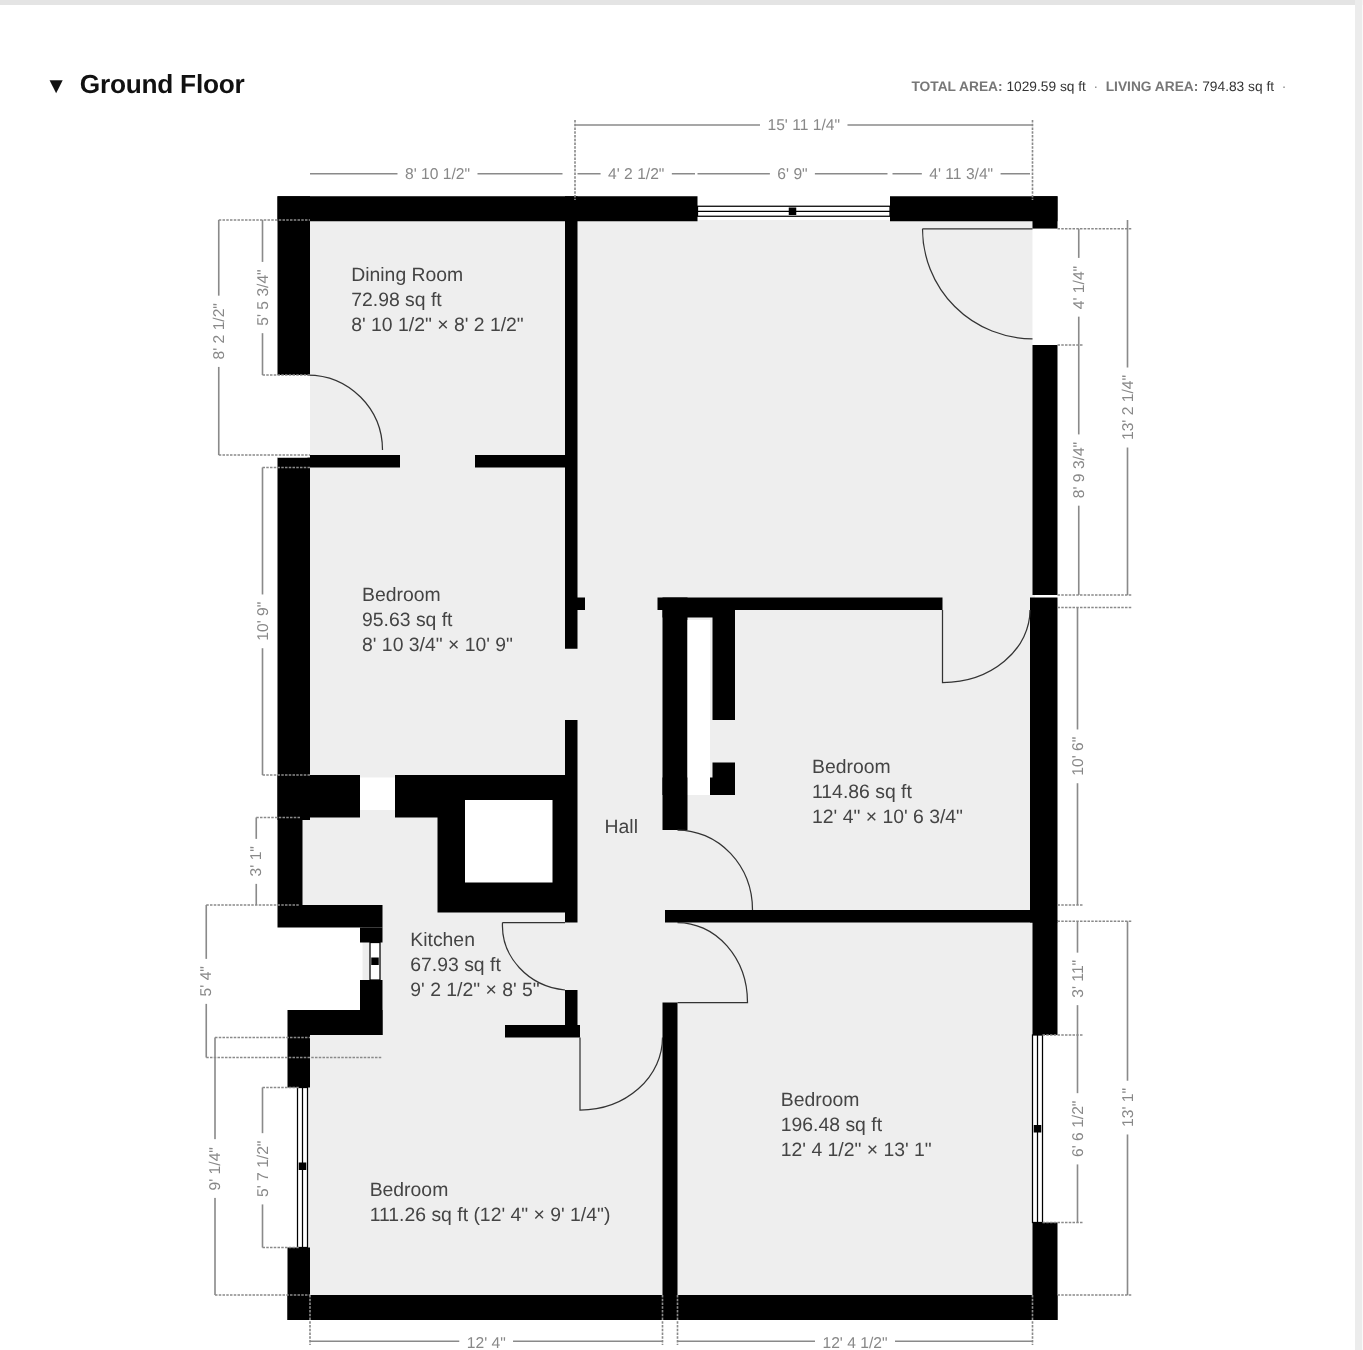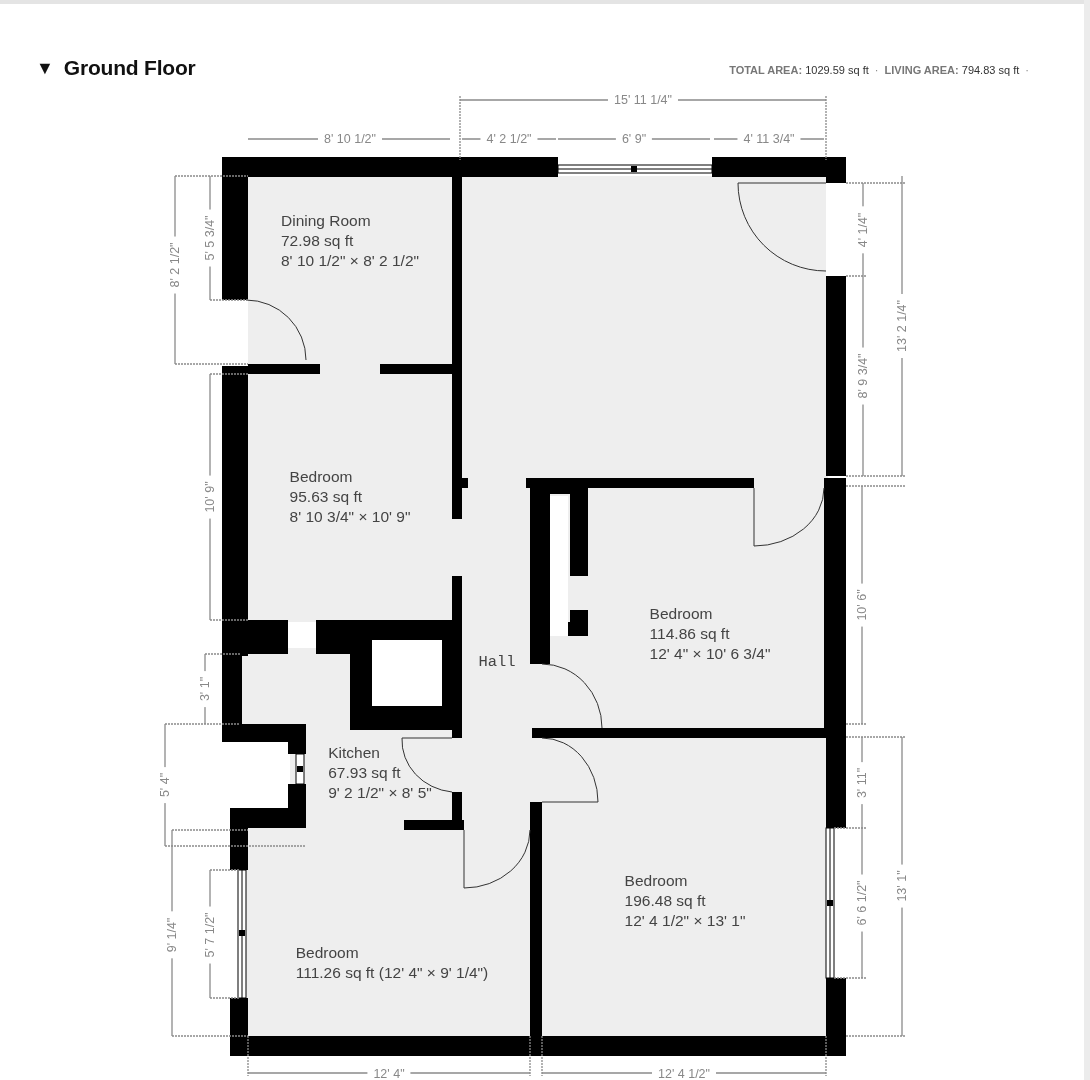--- a/index.html
+++ b/index.html
@@ -211,21 +211,21 @@
 <div class="room-label" style="left:350px; top:467px;">
   <div>Bedroom</div>
   <div>95.63 sq ft</div>
   <div>8' 10 3/4" × 10' 9"</div>
 </div>
 <div class="room-label" style="left:710px; top:604px;">
   <div>Bedroom</div>
   <div>114.86 sq ft</div>
   <div>12' 4" × 10' 6 3/4"</div>
 </div>
-<div class="room-label" style="left:497px; top:652px;font-family:Liberation Mono, monospace;">
+<div class="room-label" style="left:497px; top:652px;">
   <div>Hall</div>
 </div>
 <div class="room-label" style="left:380px; top:743px;">
   <div>Kitchen</div>
   <div>67.93 sq ft</div>
   <div>9' 2 1/2" × 8' 5"</div>
 </div>
 <div class="room-label" style="left:685px; top:871px;">
   <div>Bedroom</div>
   <div>196.48 sq ft</div>

